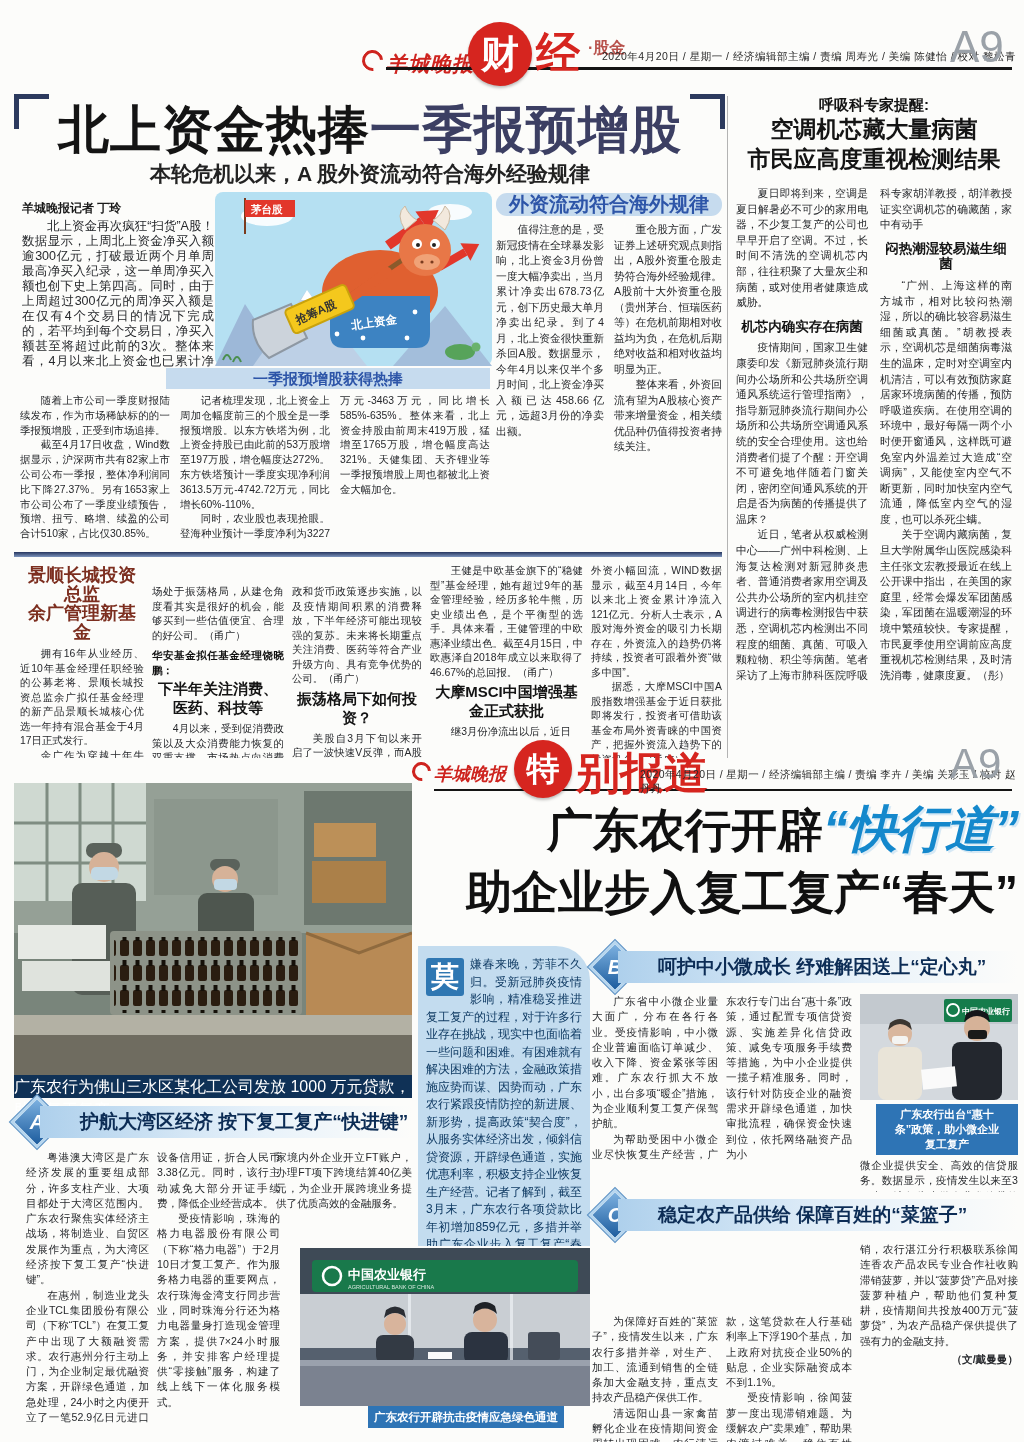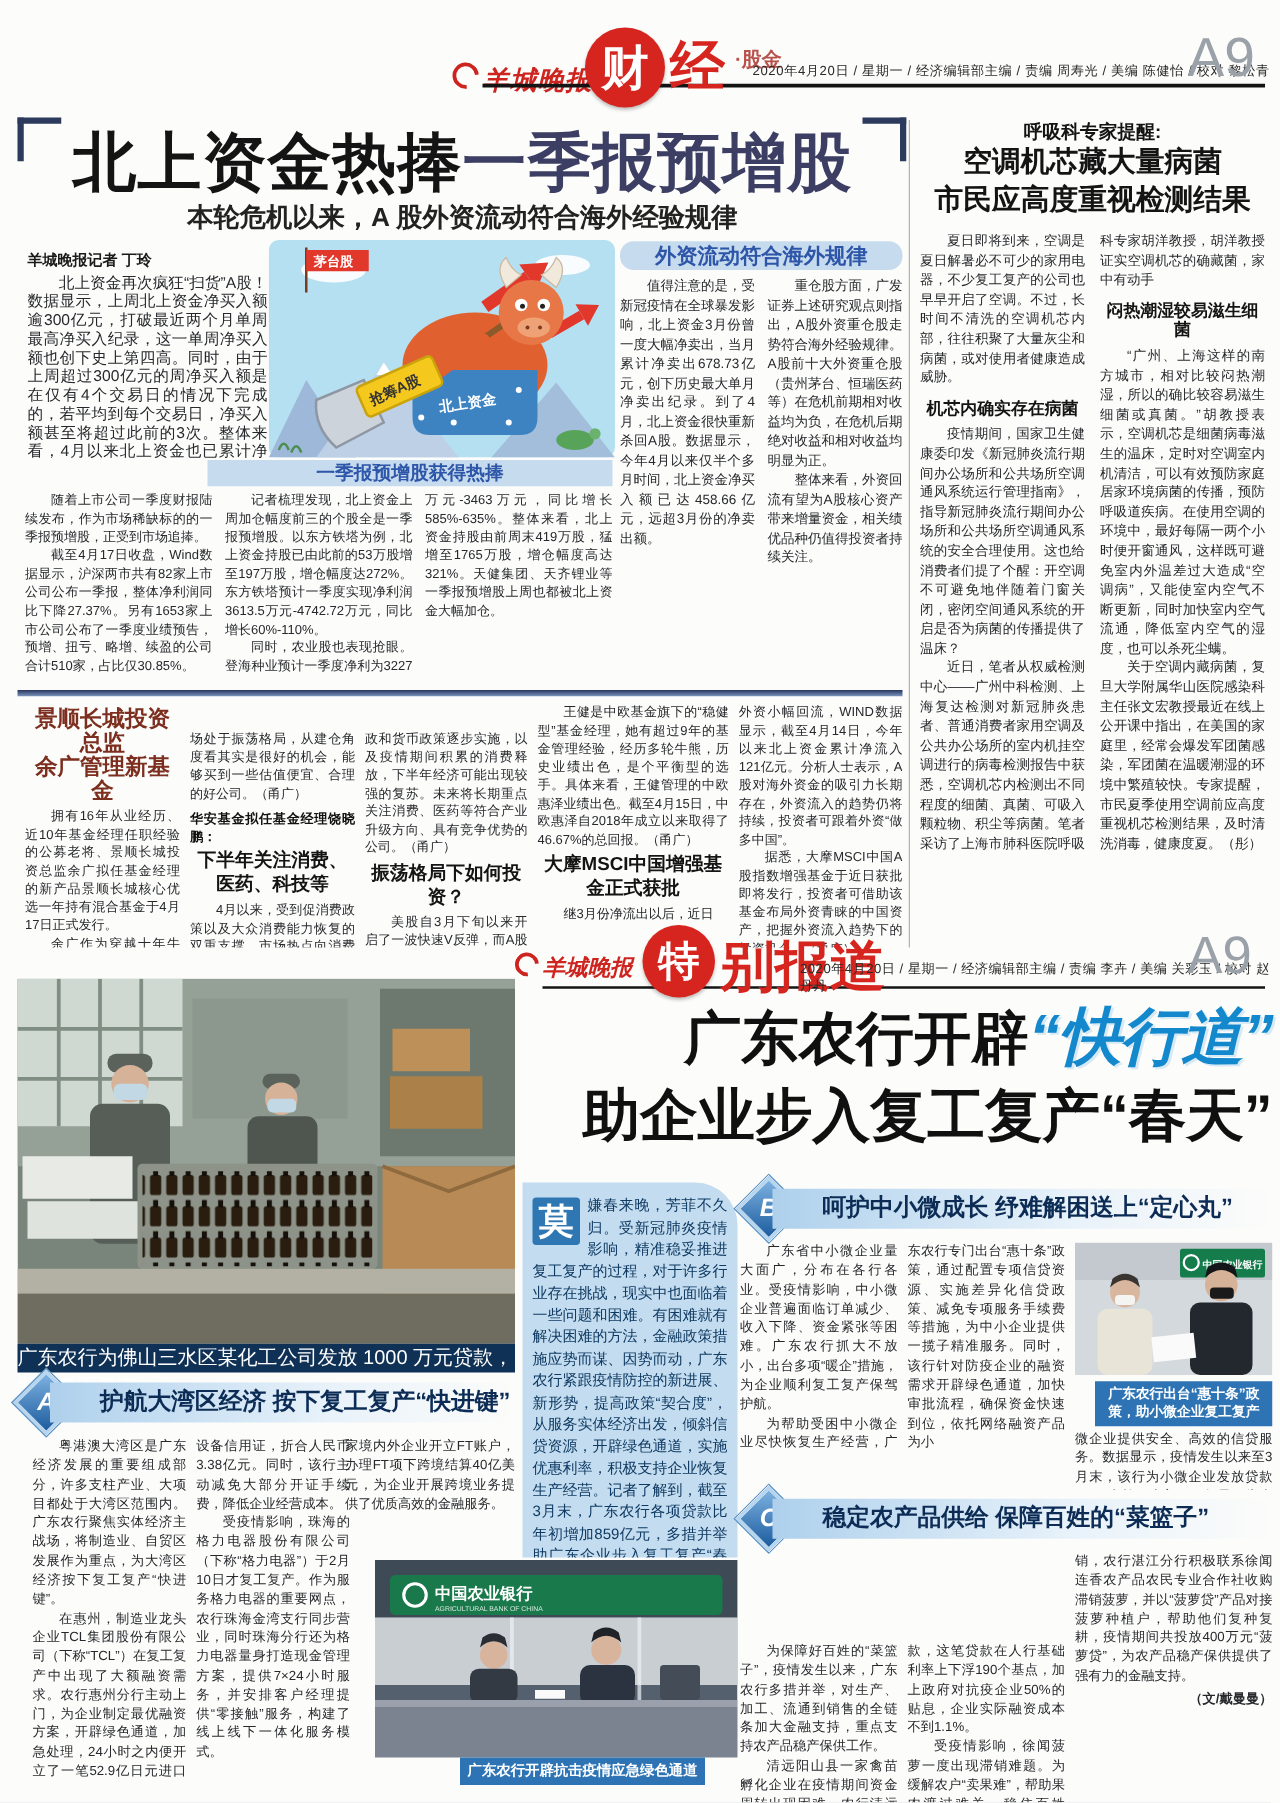--- a/index.html
+++ b/index.html
@@ -22,21 +22,21 @@
   
   .br-tl{left:14px;top:94px;width:30px;height:30px;border-left:5px solid #2c3a5e;border-top:5px solid #2c3a5e;}
   .br-tr{left:690px;top:94px;width:30px;height:30px;border-right:5px solid #2c3a5e;border-top:5px solid #2c3a5e;}
   .main-hl{left:20px;top:96px;width:700px;text-align:center;font-size:51px;font-weight:bold;letter-spacing:1px;white-space:nowrap;}
   .main-hl .hb{color:#141414;} .main-hl .hn{color:#3c3f63;}
   .main-deck{left:20px;top:160px;width:700px;text-align:center;font-size:21px;font-weight:bold;color:#222;}
   .byline{left:22px;top:200px;font-size:12px;font-weight:bold;color:#1a1a1a;}
   .lead-col{left:22px;top:219px;width:192px;height:150px;font-size:12.5px;line-height:15px;text-indent:2em;}
   .band{background:#c6dbee;color:#2d55a8;font-weight:bold;text-align:center;}
   .band1{left:166px;top:368px;width:324px;height:21px;font-size:15px;line-height:21px;}
-  .band2{left:496px;top:193px;width:226px;height:23px;font-size:17px;line-height:23px;border-radius:11px;}
+  .band2{left:496px;top:193px;width:226px;height:23px;font-size:20px;line-height:23px;border-radius:11px;}
   .sub1-cols{left:20px;top:394px;width:470px;height:154px;column-count:3;column-gap:10px;font-size:10.4px;line-height:14.8px;}
   .sub2-cols{left:496px;top:222px;width:226px;height:326px;column-count:2;column-gap:10px;font-size:10.8px;line-height:15.5px;}
   .colbrk{break-before:column;}
   .hdiv{left:14px;top:552px;width:708px;height:5px;background:linear-gradient(180deg,#25355e,#7d95bd);}
   
   .fcol{top:564px;height:194px;overflow:hidden;font-size:10.4px;line-height:14.5px;}
   .fc1{left:20px;width:124px;} .fc2{left:152px;width:132px;} .fc3{left:292px;width:130px;}
   .fc4{left:430px;width:153px;} .fc5{left:591px;width:131px;}
   .f-title{font-size:18px;font-weight:bold;color:#7c2e1f;text-align:center;line-height:19px;margin:2px 0 5px;}
   .f-kicker{font-size:10.5px;font-weight:bold;color:#111;margin:5px 0 2px;}
@@ -70,21 +70,21 @@
   .secband{position:absolute;left:26px;right:0;top:3px;height:32px;background:linear-gradient(90deg,#aed0ec,#e8f2fa 60%,rgba(252,252,250,0));line-height:32px;padding-left:40px;font-size:19px;font-weight:bold;color:#0c2c55;white-space:nowrap;}
   .bcols{column-gap:8px;font-size:10.6px;line-height:15.3px;}
   .secA-head{left:14px;top:1103px;width:398px;}
   .secA-cols{left:26px;top:1150px;width:254px;height:290px;column-count:2;}
   .secA-c3{left:276px;top:1150px;width:136px;height:84px;}
   .photo2{left:300px;top:1248px;width:290px;height:158px;}
   .cap2{left:368px;top:1406px;width:196px;height:22px;background:#2e74b5;color:#fff;font-size:11.5px;font-weight:bold;line-height:22px;text-align:center;}
   .secB-head{left:592px;top:948px;width:426px;}
   .secB-cols{left:592px;top:994px;width:260px;height:198px;column-count:2;}
   .secB-c3{left:860px;top:994px;width:158px;height:198px;}
-  .cap3{background:#2e74b5;color:#fff;font-size:11px;font-weight:bold;line-height:15px;text-align:center;padding:3px 0;margin-left:16px;}
+  .cap3{background:#2e74b5;color:#fff;font-size:11px;font-weight:bold;line-height:15px;text-align:center;padding:3px 14px;margin-left:16px;}
   .secC-head{left:592px;top:1196px;width:426px;}
   .secC-cols{left:592px;top:1314px;width:260px;height:198px;column-count:2;}
   .secC-c3{left:860px;top:1242px;width:158px;height:198px;}
   .sign{text-align:right;text-indent:0;font-weight:bold;margin-top:3px;}
 </style>
 </head>
 <body>
 
 <div class="page">
 

